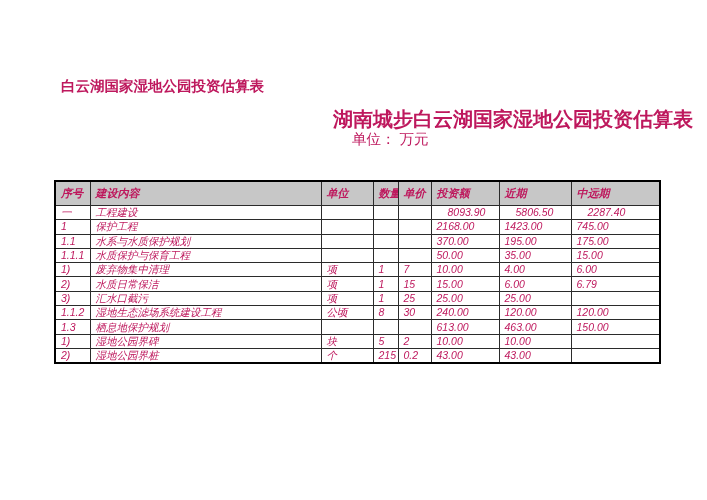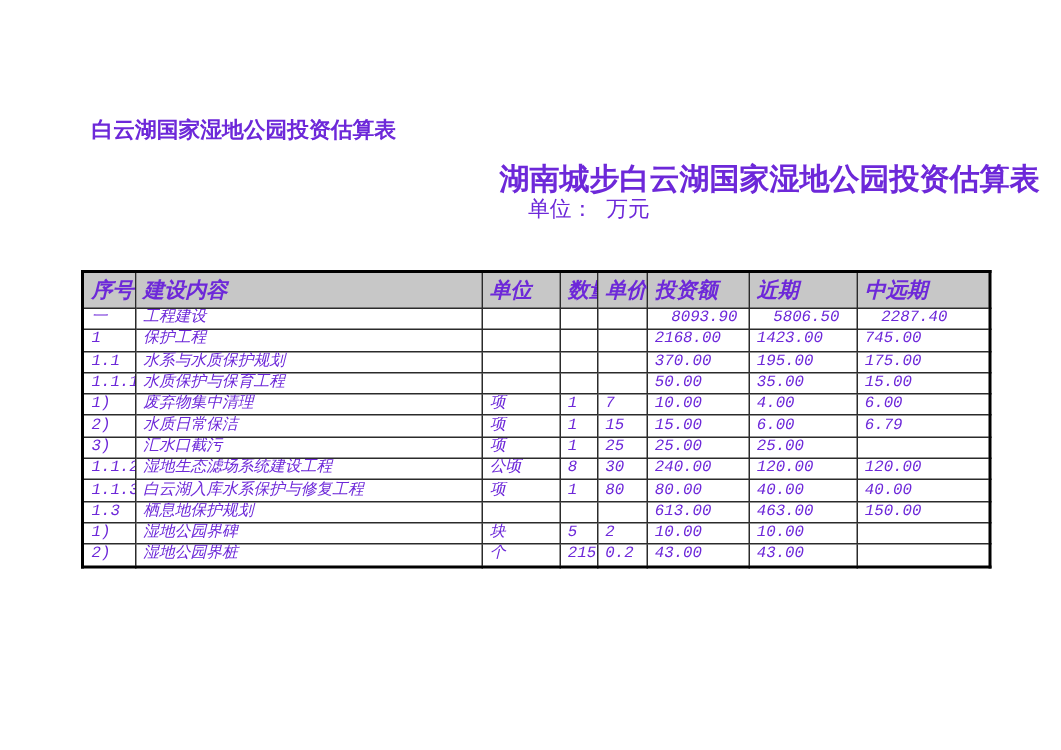--- a/index.html
+++ b/index.html
@@ -1,21 +1,21 @@
 <!DOCTYPE html>
 <html><head>
 <meta charset="utf-8">
 <style>
   html,body{margin:0;padding:0;background:#ffffff;}
   .page{
     position:relative;
     width:707px;height:500px;
     background:#ffffff;
-    font-family:Liberation Mono, monospace;
-    color:#6d28d9;
+    font-family:Liberation Sans, sans-serif;
+    color:#be185d;
     overflow:hidden;
   }
   .title-left{
     position:absolute;left:61px;top:77px;
     font-size:14.5px;font-weight:bold;white-space:nowrap;
   }
   .title-center{
     position:absolute;left:333px;top:106px;
     font-size:20px;font-weight:bold;white-space:nowrap;
   }
@@ -37,21 +37,21 @@
     padding:0 2px 0 5px;
     white-space:nowrap;
     overflow:hidden;
     text-align:left;
     vertical-align:middle;
   }
   table.estimate thead th{
     background:var(--header-bg,#c7c7c7);
     font-weight:bold;
     height:23px;
-    font-size:14px;
+    font-size:11px;
   }
   table.estimate tbody td{
     height:13.3px;
     line-height:13px;
     font-weight:normal;
   }
   tr.indent-row td.c-invest, tr.indent-row td.c-near, tr.indent-row td.c-mid{
     padding-left:16px;
   }
 </style>
@@ -164,30 +164,20 @@
           <td class="c-no">1.1.2</td>
           <td class="c-content">湿地生态滤场系统建设工程</td>
           <td class="c-unit">公顷</td>
           <td class="c-qty">8</td>
           <td class="c-price">30</td>
           <td class="c-invest">240.00</td>
           <td class="c-near">120.00</td>
           <td class="c-mid">120.00</td>
         </tr>
         <tr>
-          <td class="c-no">1.1.3</td>
-          <td class="c-content">白云湖入库水系保护与修复工程</td>
-          <td class="c-unit">项</td>
-          <td class="c-qty">1</td>
-          <td class="c-price">80</td>
-          <td class="c-invest">80.00</td>
-          <td class="c-near">40.00</td>
-          <td class="c-mid">40.00</td>
-        </tr>
-        <tr>
           <td class="c-no">1.3</td>
           <td class="c-content">栖息地保护规划</td>
           <td class="c-unit"></td>
           <td class="c-qty"></td>
           <td class="c-price"></td>
           <td class="c-invest">613.00</td>
           <td class="c-near">463.00</td>
           <td class="c-mid">150.00</td>
         </tr>
         <tr>

